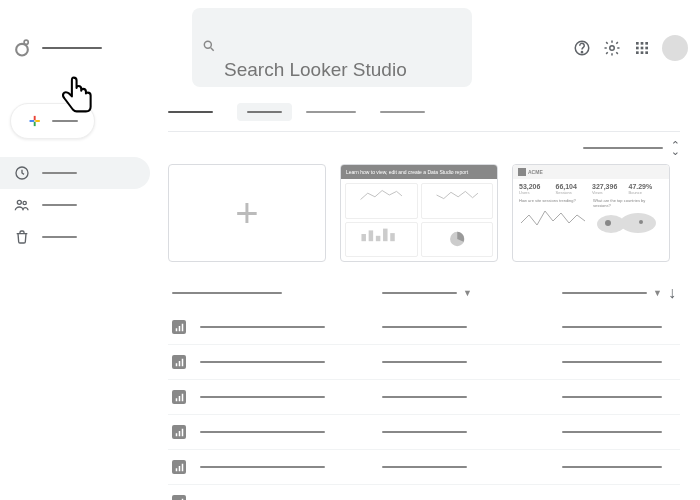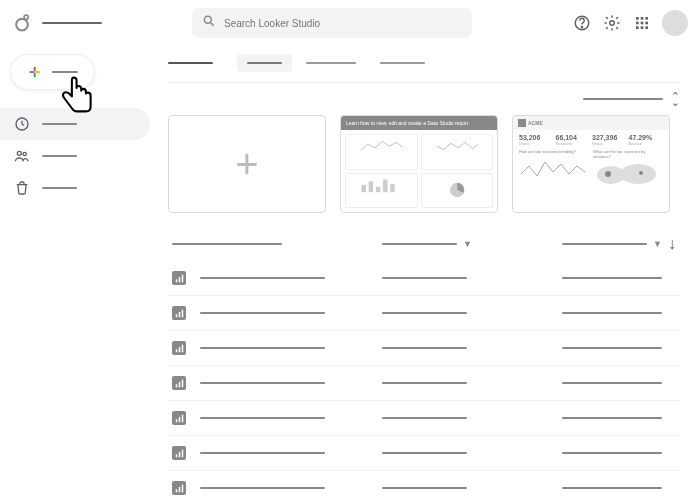--- a/index.html
+++ b/index.html
@@ -3,21 +3,21 @@
 <meta charset="utf-8">
 <style>
   * { box-sizing: border-box; margin: 0; padding: 0; }
   body { font-family: Arial, sans-serif; background: #fff; width: 700px; height: 500px; overflow: hidden; color: #5f6368; }
   
   .header { display: flex; align-items: center; padding: 8px 12px; gap: 10px; }
   .logo { width: 20px; height: 20px; position: relative; }
   .logo svg { width: 100%; height: 100%; }
   .product-name { height: 2px; background: #666; width: 60px; border-radius: 1px; }
   .search-bar { flex: 1; background: #f1f3f4; border-radius: 8px; display: flex; align-items: center; padding: 6px 10px; margin-left: 80px; max-width: 280px; }
-  .search-bar input { border: none; background: transparent; outline: none; margin-left: 8px; font-size: 10px; width: 100%; }
+  .search-bar input { border: none; background: transparent; outline: none; margin-left: 8px; font-size: 19px; width: 100%; margin-top: 45px; }
   .header-right { margin-left: auto; display: flex; align-items: center; gap: 10px; }
   .hdr-icon { width: 20px; height: 20px; display: flex; align-items: center; justify-content: center; color: #5f6368; cursor: pointer; }
   .avatar { width: 26px; height: 26px; border-radius: 50%; background: #ddd; }
   
   .body { display: flex; }
   
   .sidebar { width: 160px; padding: 8px 10px; flex-shrink: 0; }
   .create-btn { display: flex; align-items: center; gap: 10px; background: #fff; border: 1px solid #eee; border-radius: 22px; padding: 8px 16px; width: 85px; box-shadow: 0 1px 3px rgba(0,0,0,0.08); cursor: pointer; position: relative; z-index: 2; }
   .plus-colored { width: 18px; height: 18px; position: relative; }
   .plus-colored svg { width: 100%; height: 100%; }

